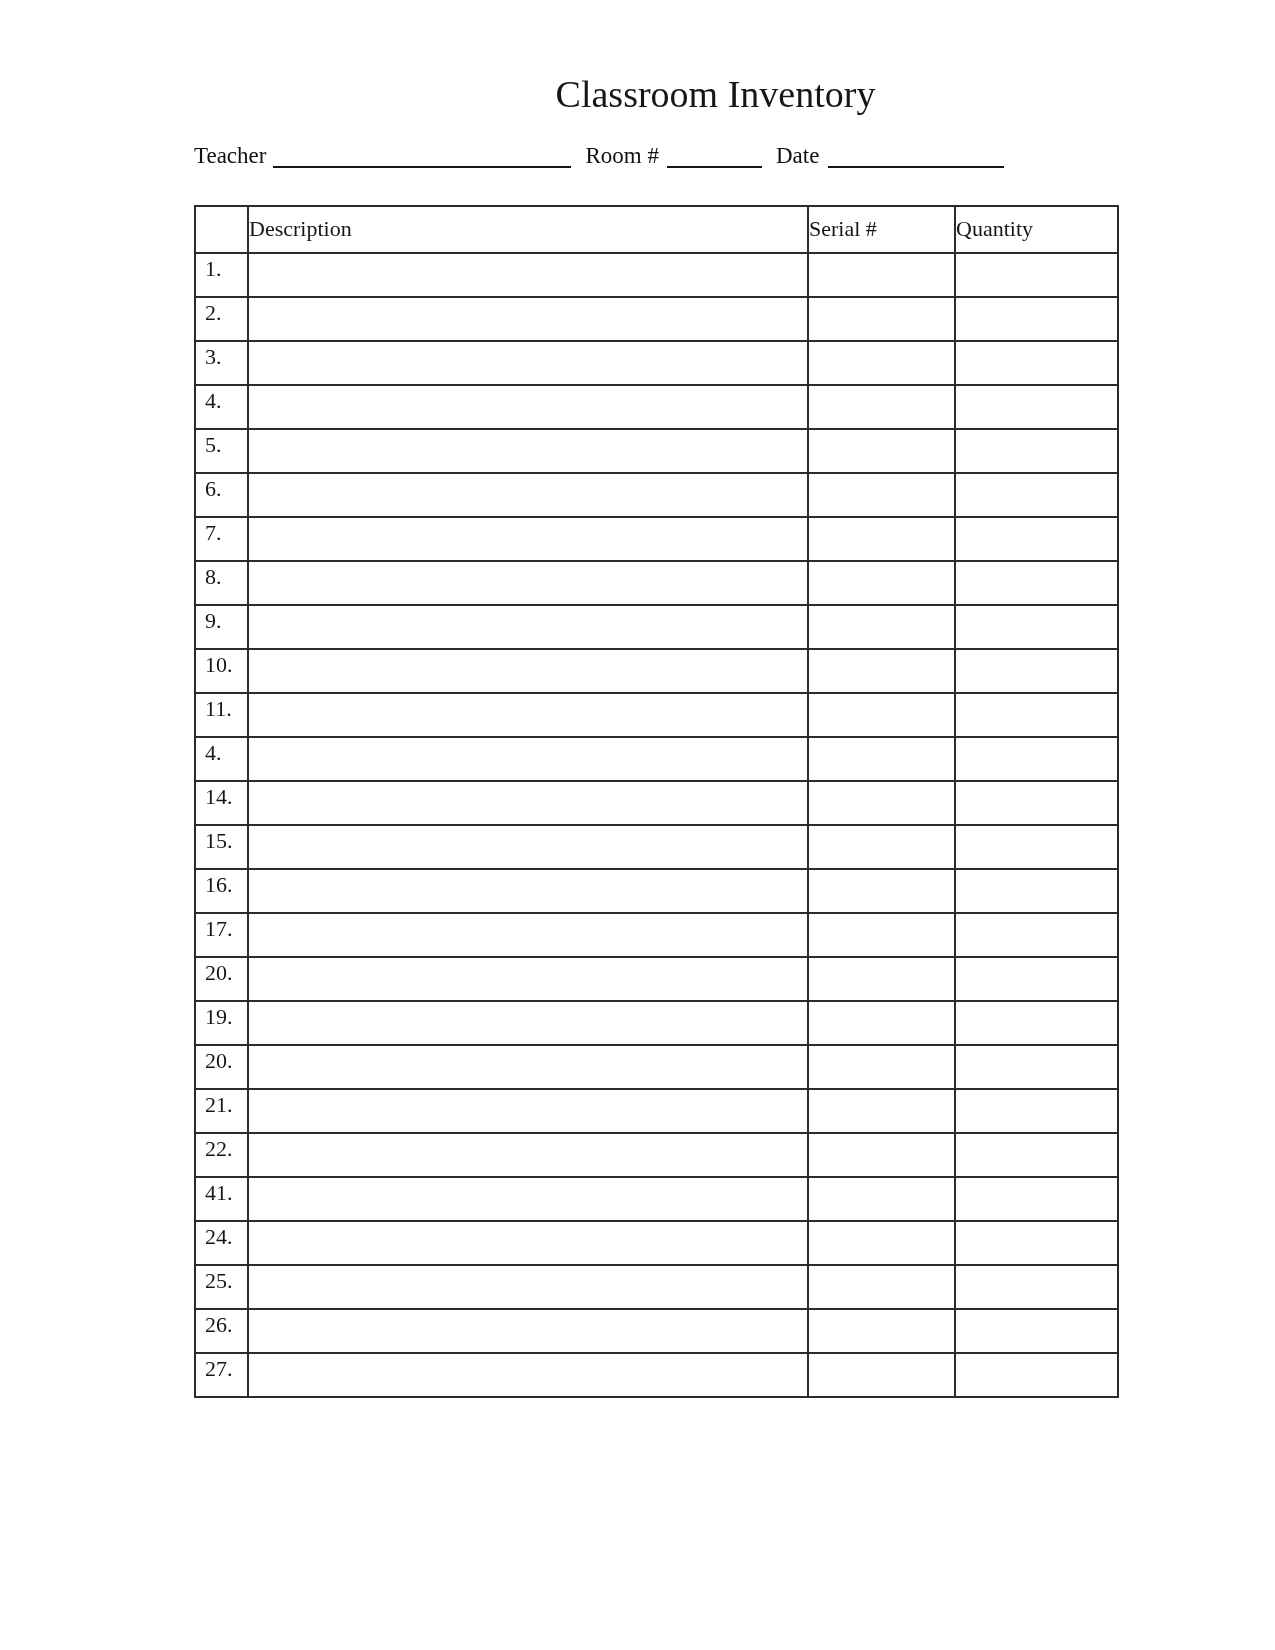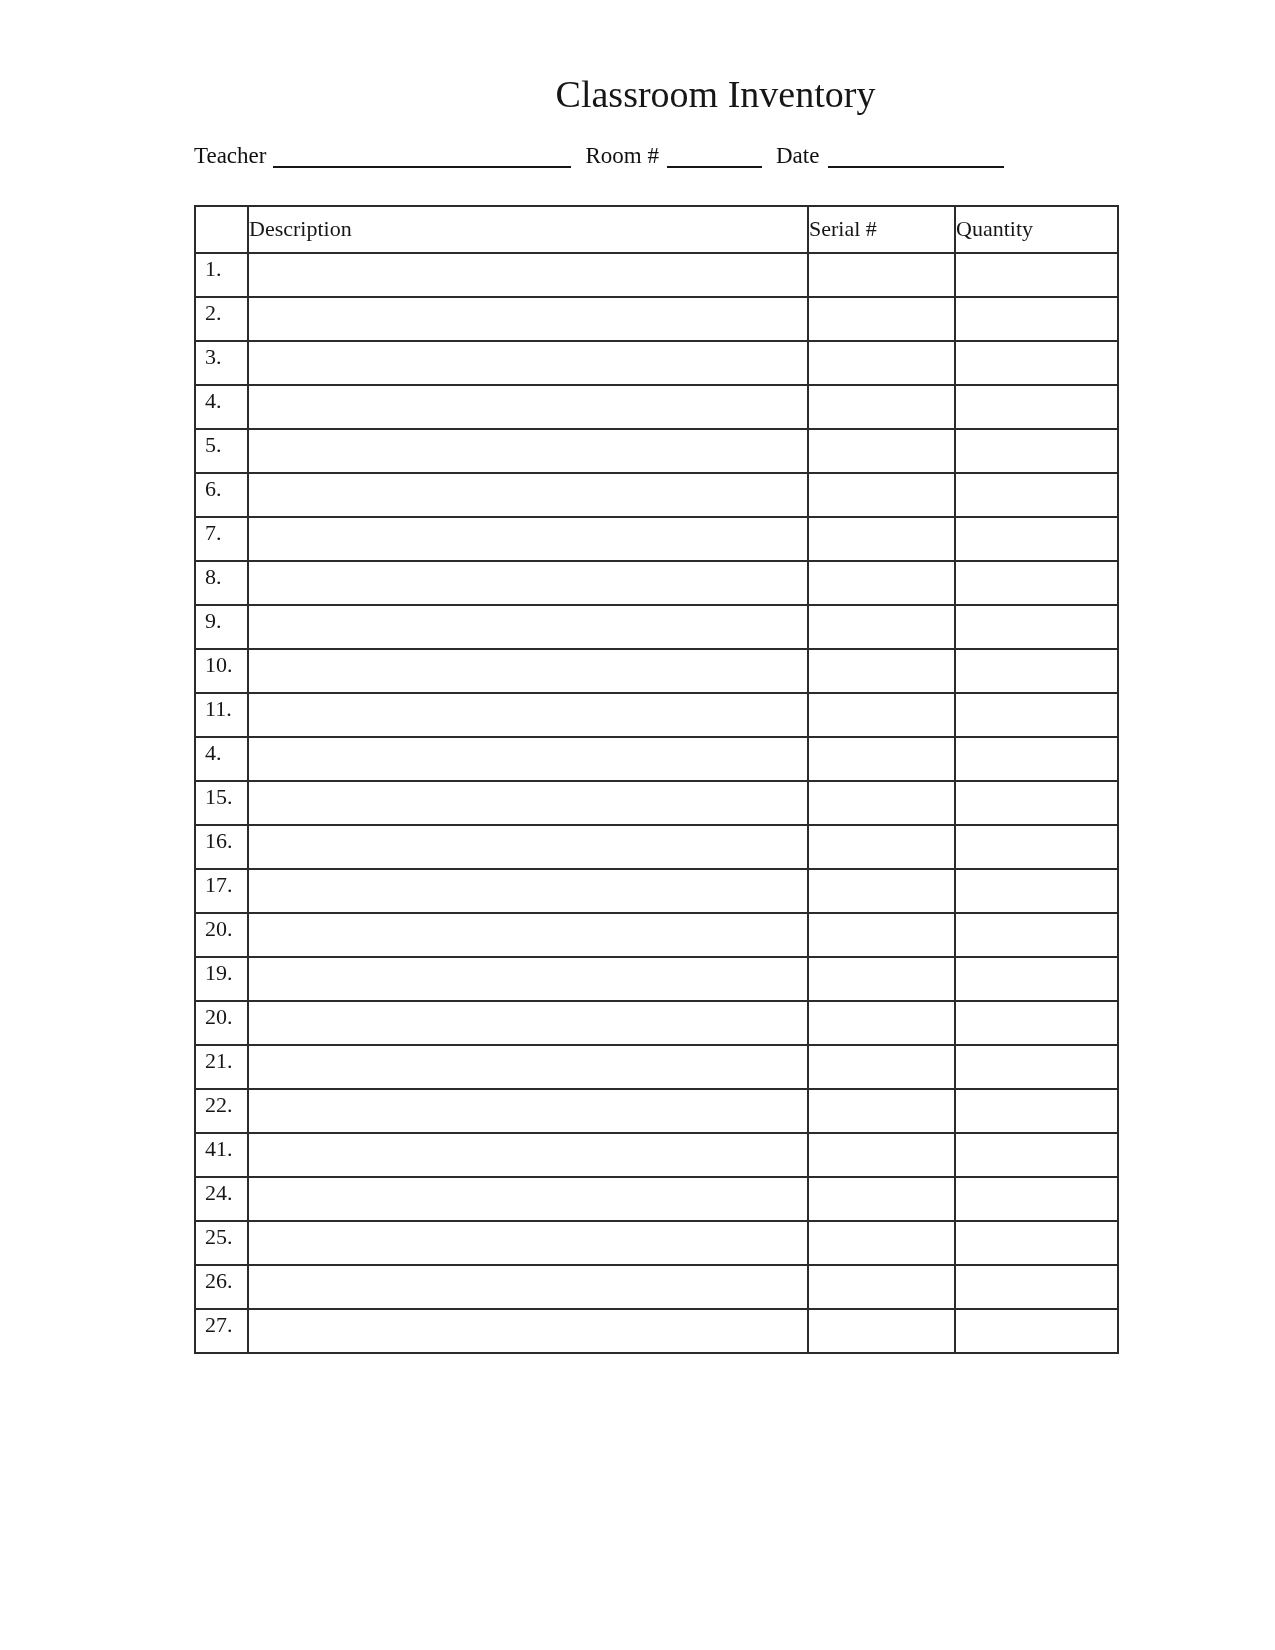--- a/index.html
+++ b/index.html
@@ -181,20 +181,26 @@
           <td></td>
           <td></td>
         </tr>
         <tr>
           <td class="num">4.</td>
           <td></td>
           <td></td>
           <td></td>
         </tr>
         <tr>
+          <td class="num">14.</td>
+          <td></td>
+          <td></td>
+          <td></td>
+        </tr>
+        <tr>
           <td class="num">15.</td>
           <td></td>
           <td></td>
           <td></td>
         </tr>
         <tr>
           <td class="num">16.</td>
           <td></td>
           <td></td>
           <td></td>

